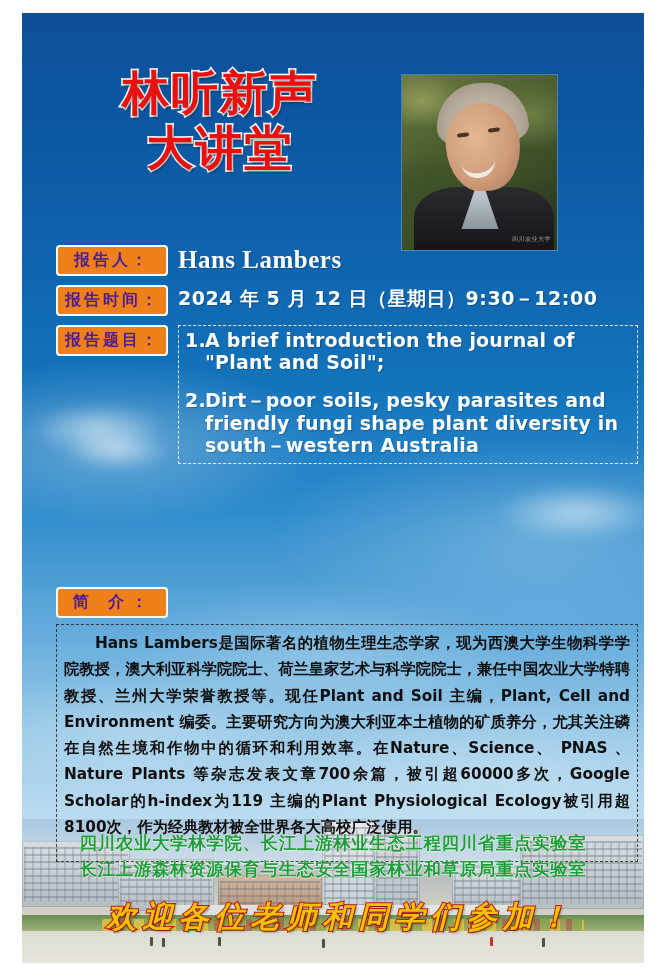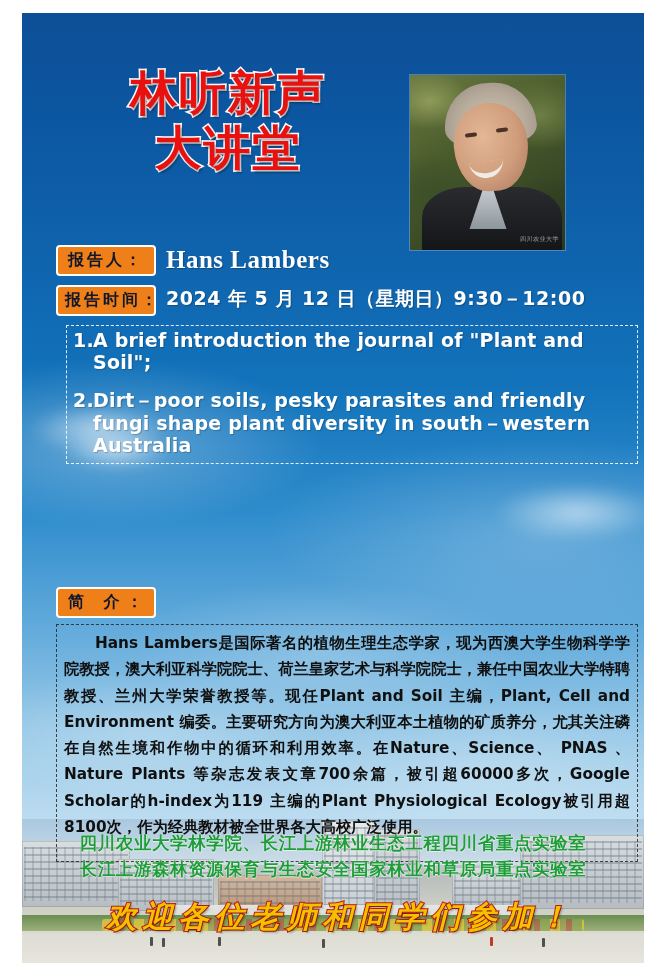--- a/index.html
+++ b/index.html
@@ -108,21 +108,21 @@
       rgba(200,60,50,.55) 16px 22px, rgba(150,170,70,.6) 22px 32px);
     border-radius: 3px;
     opacity: .85;
   }
   .person {
     position: absolute; width: 3px; height: 9px; background: #514f4e; border-radius: 1px;
   }
 
   
   .header {
-    position: absolute; left: 8px; top: 0; right: 0; height: 230px;
+    position: absolute; left: 0; top: 0; right: 0; height: 230px;
   }
   .main-title {
     position: absolute;
     left: 48px;
     top: 52px;
     width: 300px;
     text-align: center;
     color: #e8110f;
     font-family: "DejaVu Sans", sans-serif;
     font-weight: 700;
@@ -192,32 +192,32 @@
     letter-spacing: .5px;
   }
 
   
   .info { position: absolute; left: 34px; top: 232px; right: 6px; }
   .row { display: flex; align-items: flex-start; margin-bottom: 9px; }
 
   .badge {
     flex: 0 0 auto;
     background: #ef7f18;
-    color: #0f172a;
+    color: #4c1d95;
     font-family: "DejaVu Sans", sans-serif;
     font-weight: 700;
     font-size: 16px;
     line-height: 1;
     padding: 5px 7px 6px 7px;
     border: 2px solid #ffffff;
     border-radius: 4px;
     letter-spacing: 3px;
     white-space: nowrap;
     box-sizing: border-box;
-    width: 100px;
+    width: 112px;
     text-align: center;
   }
   .badge.brief { letter-spacing: 7px; padding-left: 10px; }
 
   .value {
     color: #ffffff;
     font-weight: 700;
     margin-left: 10px;
     padding-top: 2px;
   }
@@ -371,20 +371,21 @@
       <div class="value value-name">Hans Lambers</div>
     </div>
 
     <div class="row">
       <div class="badge">报告时间：</div>
       <div class="value value-time">2024 年 5 月 12 日（星期日）9:30－12:00</div>
     </div>
 
 
     <div class="row">
+      <div class="badge">报告题目：</div>
       <div class="topic-box">
         <ul class="topic-list">
           <li><span class="topic-num">1.</span><span>A brief introduction the journal of "Plant and Soil";</span></li>
           <li><span class="topic-num">2.</span><span>Dirt－poor soils, pesky parasites and friendly fungi shape plant diversity in south－western Australia</span></li>
         </ul>
       </div>
     </div>
   </div>
 
   <div class="bio-wrap">

